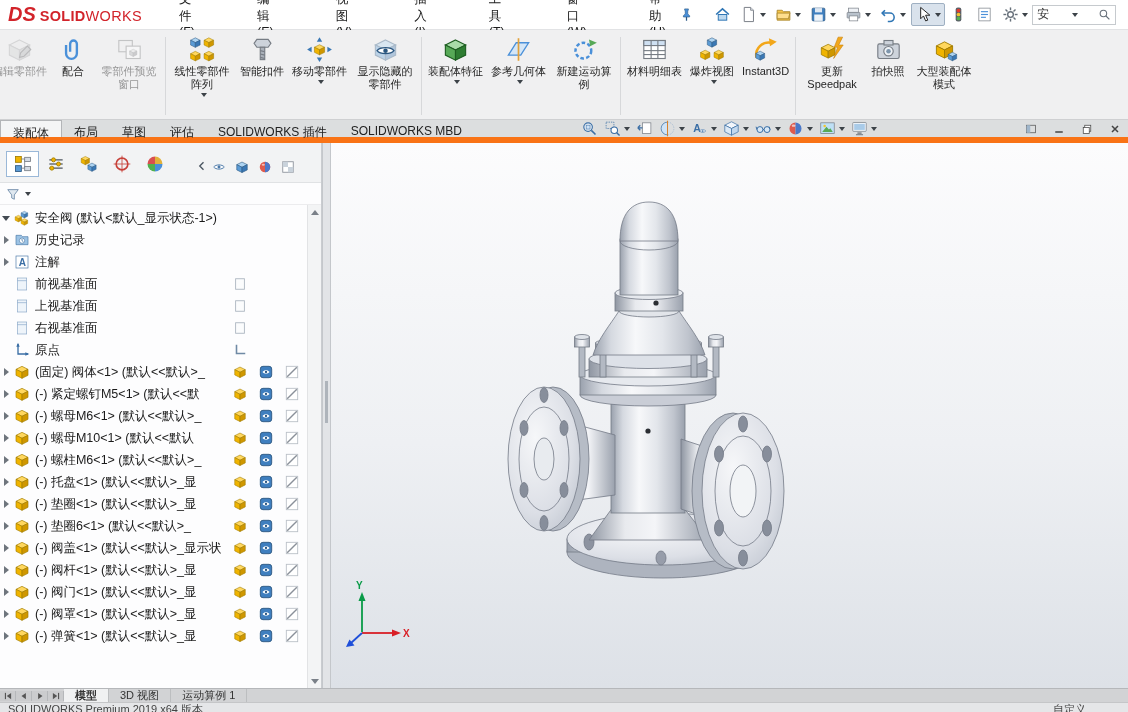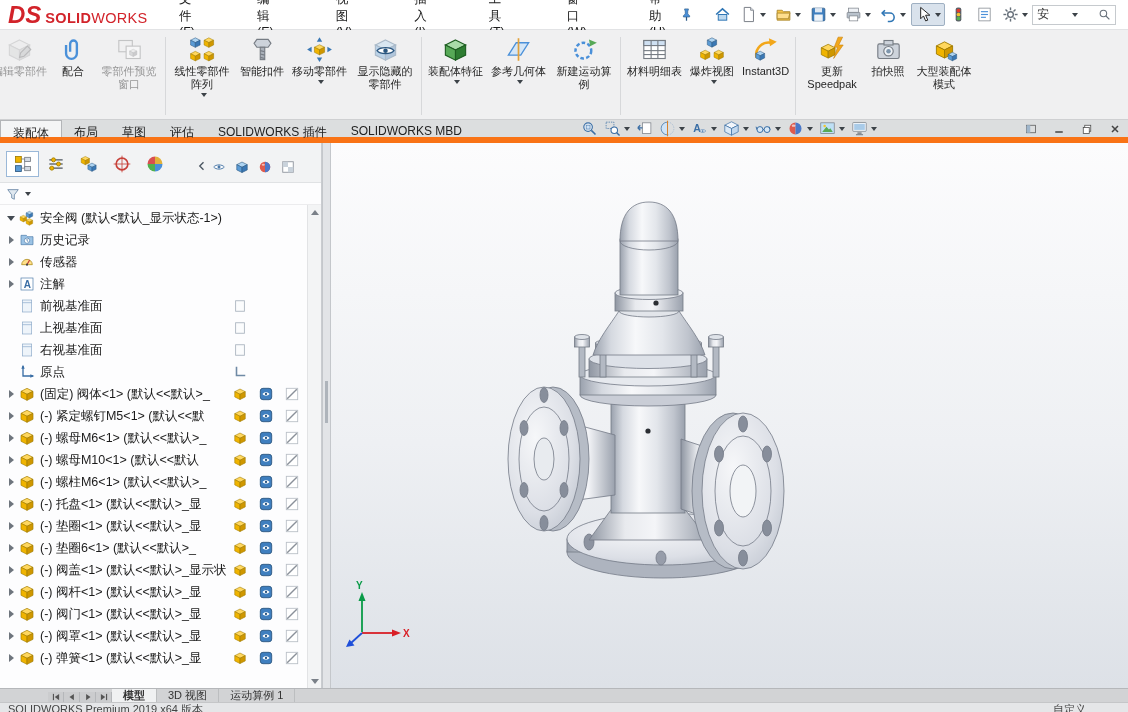--- a/index.html
+++ b/index.html
@@ -6,21 +6,21 @@
 html,body{width:1128px;height:712px;overflow:hidden;background:#fff;
   font-family:"Liberation Sans","DejaVu Sans",sans-serif;font-size:12px;color:#1b1b1b;}
 #app{width:1128px;height:712px;display:flex;flex-direction:column;}
 svg{width:100%;height:100%;display:block;}
 .svgicon{display:inline-flex;width:18px;height:18px;flex:none;}
 .caret{width:0;height:0;border-left:3.5px solid transparent;border-right:3.5px solid transparent;border-top:4px solid #3c4248;margin-left:3px;flex:none;}
 
 
 .titlebar{height:30px;display:flex;align-items:center;background:#fff;border-bottom:1px solid #e2e3e5;padding-left:8px;}
 .logo{display:flex;align-items:baseline;min-width:150px;}
-.logo-mark{color:#d2232a;font-weight:bold;font-style:italic;font-size:24px;margin-right:4px;}
+.logo-mark{color:#d2232a;font-weight:bold;font-style:italic;font-size:20px;margin-right:4px;}
 .logo-bold{color:#d2232a;font-weight:bold;font-size:14.5px;letter-spacing:.3px;}
 .logo-light{color:#d2232a;font-weight:normal;font-size:14.5px;letter-spacing:.3px;}
 .menubar{display:flex;margin-left:12px;gap:44px;}
 .menu-item{padding:5px 9px;font-size:12.5px;cursor:default;}
 .pin-btn{width:22px;height:22px;display:flex;align-items:center;justify-content:center;margin-left:4px;}
 .pin-btn .svgicon{width:15px;height:15px;}
 .qtb{display:flex;align-items:center;margin-left:16px;gap:1px;}
 .qtb-btn{display:flex;align-items:center;padding:2px 3px;border:1px solid transparent;border-radius:2px;}
 .qtb-btn .svgicon{width:17px;height:17px;}
 .qtb-btn.pressed{background:#d9e2ec;border-color:#9fb0c2;}
@@ -61,21 +61,21 @@
 .panel-tab .svgicon{width:20px;height:20px;}
 .panel-tab.active{background:#ffffff;border-color:#9ab8d8;}
 .collapse-btn{width:18px;height:22px;display:flex;align-items:center;justify-content:center;margin-left:22px;}
 .collapse-btn svg{width:12px;height:12px;}
 .dp-header{margin-left:auto;margin-right:22px;display:flex;gap:9px;align-items:center;}
 .dp-header .svgicon{width:14px;height:14px;}
 .filter-row{height:22px;display:flex;align-items:center;padding:0 6px;border-bottom:1px solid #ececee;gap:2px;}
 .filter-row .svgicon{width:14px;height:14px;}
 .tree{flex:1;position:relative;overflow:hidden;}
 .tree-rows{position:absolute;inset:0 14px 0 0;padding-top:2px;}
-.tree-row{height:22px;display:flex;align-items:center;white-space:nowrap;font-size:12.5px;padding-left:5px;}
+.tree-row{height:22px;display:flex;align-items:center;white-space:nowrap;font-size:12.5px;}
 .arrow-wrap{width:12px;display:flex;justify-content:center;flex:none;}
 .exp-r{width:0;height:0;border-top:4px solid transparent;border-bottom:4px solid transparent;border-left:5px solid #6e757d;}
 .exp-d{width:0;height:0;border-left:4px solid transparent;border-right:4px solid transparent;border-top:5px solid #444b53;}
 .tree-row > .svgicon{width:16px;height:16px;margin:0 5px 0 2px;}
 .tree-label{flex:1;min-width:0;overflow:hidden;}
 .pane-icons{flex:none;width:0;display:flex;justify-content:flex-start;}
 .pane-icons.has-pane{width:80px;}
 .pane-slot{width:26px;display:flex;justify-content:center;}
 .pane-slot .svgicon{width:14px;height:14px;}
 .vscroll{position:absolute;top:0;bottom:0;right:0;width:14px;background:#f3f4f5;border-left:1px solid #e2e3e5;}
@@ -85,21 +85,21 @@
 .scroll-up::after{content:"";border-left:4px solid transparent;border-right:4px solid transparent;border-bottom:5px solid #7a8088;}
 .scroll-down::after{content:"";border-left:4px solid transparent;border-right:4px solid transparent;border-top:5px solid #7a8088;}
 
 .splitter{width:9px;background:#e2e4e7;border-left:1px solid #c4c7cb;border-right:1px solid #c4c7cb;position:relative;}
 .splitter .grip{position:absolute;left:2px;top:238px;width:3px;height:42px;background:#aeb4bb;}
 
 .viewport{flex:1;position:relative;background:linear-gradient(180deg,#fcfcfd 0%,#eef0f3 55%,#dde1e7 100%);}
 .viewport .model{position:absolute;inset:0;}
 
 
-.bottom-bar{height:14px;background:#d2d3d5;border-top:1px solid #b5b7ba;display:flex;align-items:flex-end;font-size:11px;overflow:hidden;padding-left:48px;}
+.bottom-bar{height:14px;background:#d2d3d5;border-top:1px solid #b5b7ba;display:flex;align-items:center;font-size:11px;overflow:hidden;}
 .nav-group{display:flex;}
 .nav-btn{width:16px;display:flex;align-items:center;justify-content:center;background:#cbccce;border-right:1px solid #b5b7ba;}
 .nav-btn .svgicon{width:10px;height:10px;}
 .bt-tab{padding:0 11px;line-height:13px;border-right:1px solid #bcbec0;color:#333;}
 .bt-tab.active{background:#f0f1f2;font-weight:bold;}
 .statusbar{height:10px;background:#e5e6e8;border-top:1px solid #c5c6c8;display:flex;justify-content:space-between;overflow:hidden;padding:0 8px;font-size:11px;line-height:13px;color:#444;}
 .sb-right{margin-right:34px;}
 </style>
 </head>
 <body>
@@ -782,34 +782,20 @@
               </span>
               <span class="tree-label">历史记录</span>
               <span class="pane-icons"></span>
             </div>
             <div class="tree-row">
               <span class="arrow-wrap">
                 <span class="exp-r"></span>
               </span>
               <span class="svgicon">
                 <svg viewBox="0 0 24 24">
-                  <path d="M4 16a8 8 0 0 1 16 0z" fill="#ffe08a" stroke="#a07c00"></path>
-                  <line x1="12" y1="16" x2="16" y2="9" stroke="#c7413a" stroke-width="1.8"></line>
-                  <circle cx="12" cy="16" r="1.6" fill="#444" stroke="none"></circle>
-                </svg>
-              </span>
-              <span class="tree-label">传感器</span>
-              <span class="pane-icons"></span>
-            </div>
-            <div class="tree-row">
-              <span class="arrow-wrap">
-                <span class="exp-r"></span>
-              </span>
-              <span class="svgicon">
-                <svg viewBox="0 0 24 24">
                   <rect x="3" y="3" width="18" height="18" fill="#fff" stroke="#4a78a8"></rect>
                   <text x="7" y="18" font-size="15" font-weight="bold" fill="#3a6ea5">A</text>
                 </svg>
               </span>
               <span class="tree-label">注解</span>
               <span class="pane-icons"></span>
             </div>
             <div class="tree-row">
               <span class="arrow-wrap"></span>
               <span class="svgicon">

